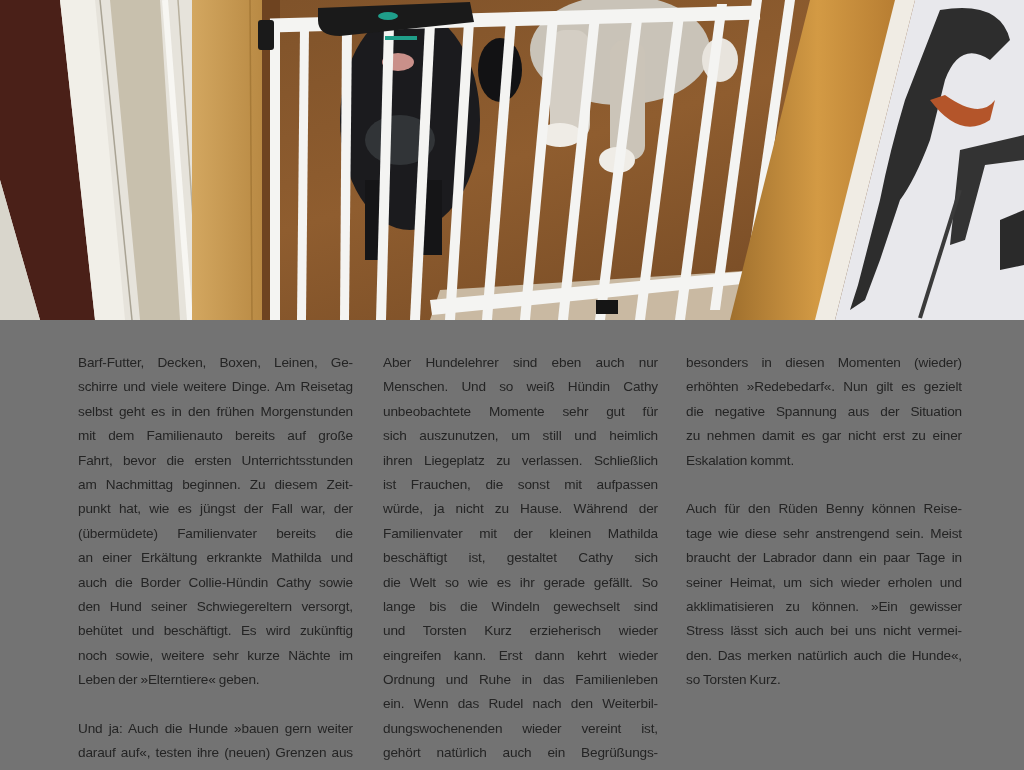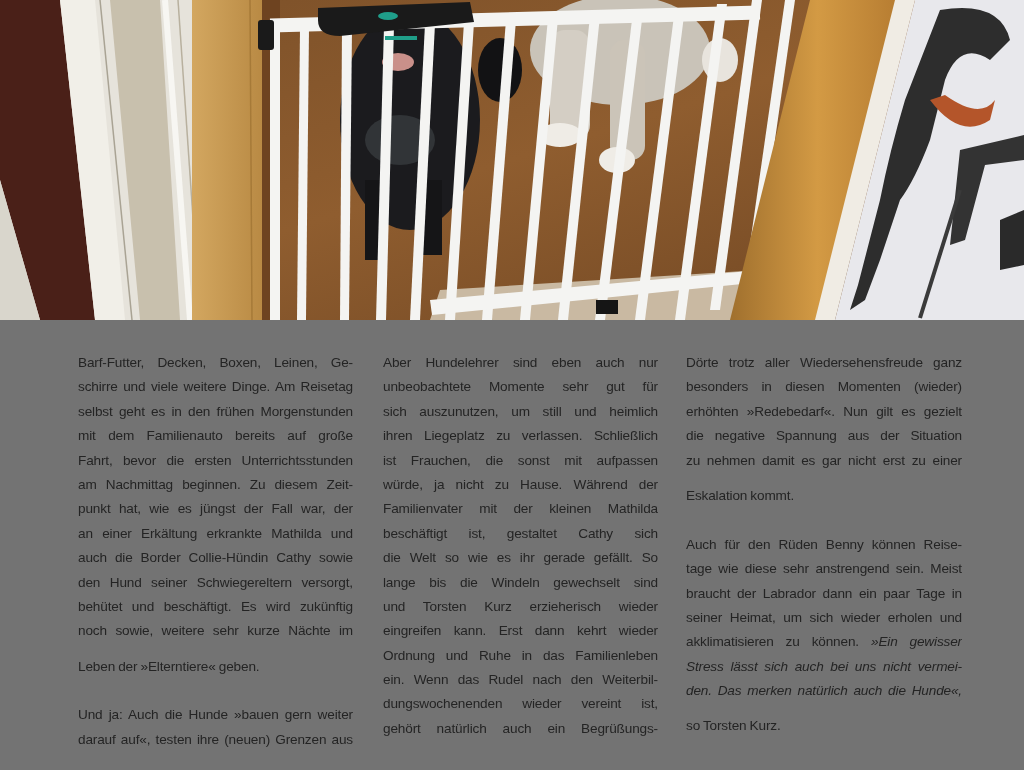--- a/index.html
+++ b/index.html
@@ -48,23 +48,22 @@
     .line {
       display: block;
       height: 24.4px;
       white-space: nowrap;
       text-align: justify;
       text-align-last: justify;
       overflow: hidden;
     }
     .line.last {
       text-align-last: left;
-      margin-top: 11px;
-    }
-    .italic { font-style: italic; }
+    }
+    .italic { }
   </style>
 </head>
 <body>
 
 <div class="page">
 
   <div class="photo">
     <svg width="1024" height="320" viewBox="0 0 1024 320" xmlns="http://www.w3.org/2000/svg">
       <defs>
         <linearGradient id="floorG" x1="0" y1="0" x2="1" y2="1">
@@ -159,57 +158,58 @@
 
   <div class="column col-1">
     <div class="para">
       <span class="line">Barf-Futter, Decken, Boxen, Leinen, Ge-</span>
       <span class="line">schirre und viele weitere Dinge. Am Reisetag</span>
       <span class="line">selbst geht es in den frühen Morgenstunden</span>
       <span class="line">mit dem Familienauto bereits auf große</span>
       <span class="line">Fahrt, bevor die ersten Unterrichtsstunden</span>
       <span class="line">am Nachmittag beginnen. Zu diesem Zeit-</span>
       <span class="line">punkt hat, wie es jüngst der Fall war, der</span>
+      <span class="line">(übermüdete) Familienvater bereits die</span>
       <span class="line">an einer Erkältung erkrankte Mathilda und</span>
       <span class="line">auch die Border Collie-Hündin Cathy sowie</span>
       <span class="line">den Hund seiner Schwiegereltern versorgt,</span>
       <span class="line">behütet und beschäftigt. Es wird zukünftig</span>
       <span class="line">noch sowie, weitere sehr kurze Nächte im</span>
       <span class="line last">Leben der »Elterntiere« geben.</span>
     </div>
     <div class="para">
       <span class="line">Und ja: Auch die Hunde »bauen gern weiter</span>
       <span class="line">darauf auf«, testen ihre (neuen) Grenzen aus</span>
     </div>
   </div>
 
   <div class="column col-2">
     <div class="para">
       <span class="line">Aber Hundelehrer sind eben auch nur</span>
+      <span class="line">Menschen. Und so weiß Hündin Cathy</span>
       <span class="line">unbeobachtete Momente sehr gut für</span>
       <span class="line">sich auszunutzen, um still und heimlich</span>
       <span class="line">ihren Liegeplatz zu verlassen. Schließlich</span>
       <span class="line">ist Frauchen, die sonst mit aufpassen</span>
       <span class="line">würde, ja nicht zu Hause. Während der</span>
       <span class="line">Familienvater mit der kleinen Mathilda</span>
       <span class="line">beschäftigt ist, gestaltet Cathy sich</span>
       <span class="line">die Welt so wie es ihr gerade gefällt. So</span>
       <span class="line">lange bis die Windeln gewechselt sind</span>
       <span class="line">und Torsten Kurz erzieherisch wieder</span>
       <span class="line">eingreifen kann. Erst dann kehrt wieder</span>
       <span class="line">Ordnung und Ruhe in das Familienleben</span>
       <span class="line">ein. Wenn das Rudel nach den Weiterbil-</span>
       <span class="line">dungswochenenden wieder vereint ist,</span>
       <span class="line">gehört natürlich auch ein Begrüßungs-</span>
     </div>
   </div>
 
   <div class="column col-3">
     <div class="para">
-      <span class="line">Dörte trotz aller Wiedersehensfreude ganz</span>
       <span class="line">besonders in diesen Momenten (wieder)</span>
       <span class="line">erhöhten »Redebedarf«. Nun gilt es gezielt</span>
       <span class="line">die negative Spannung aus der Situation</span>
       <span class="line">zu nehmen damit es gar nicht erst zu einer</span>
       <span class="line last">Eskalation kommt.</span>
     </div>
     <div class="para">
       <span class="line">Auch für den Rüden Benny können Reise-</span>
       <span class="line">tage wie diese sehr anstrengend sein. Meist</span>
       <span class="line">braucht der Labrador dann ein paar Tage in</span>

